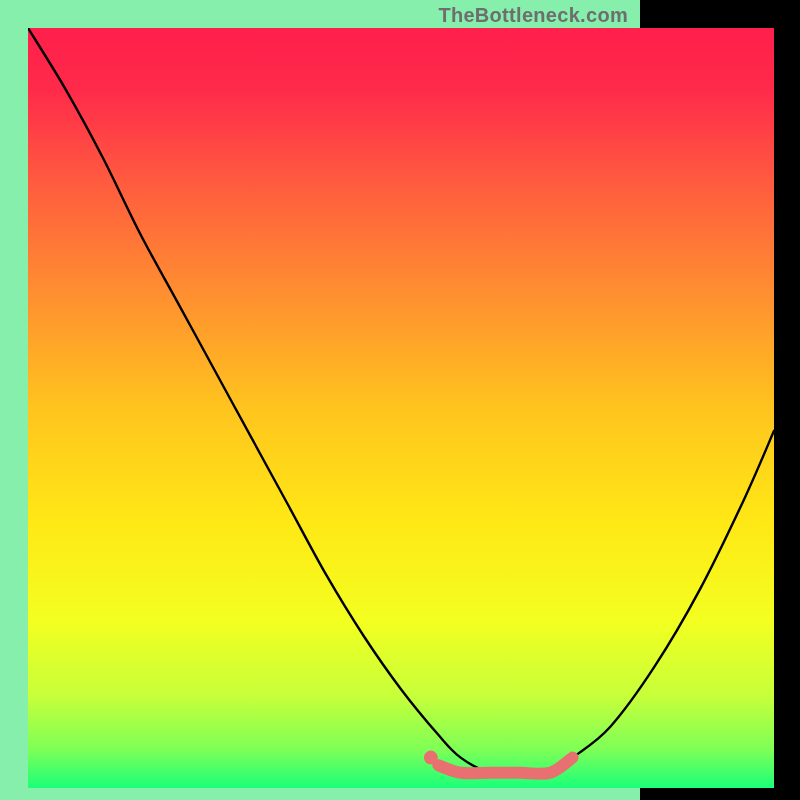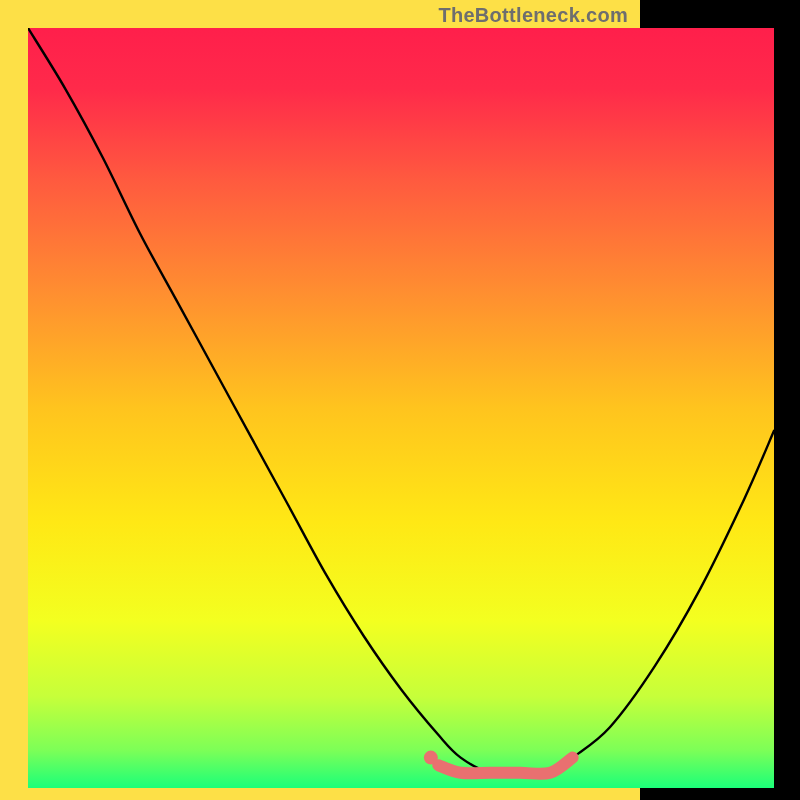--- a/index.html
+++ b/index.html
@@ -8,21 +8,21 @@
     background: #000;
     width: 800px;
     height: 800px;
     overflow: hidden;
     font-family: Arial, Helvetica, sans-serif;
   }
   .stage {
     position: relative;
     width: 640px;
     height: 800px;
-    background: #fde047;
+    background: #86efac;
   }
   .watermark {
     position: absolute;
     top: 4px;
     right: 12px;
     color: #6e6e6e;
     font-size: 20px;
     font-weight: 600;
     letter-spacing: 0.3px;
     z-index: 10;

